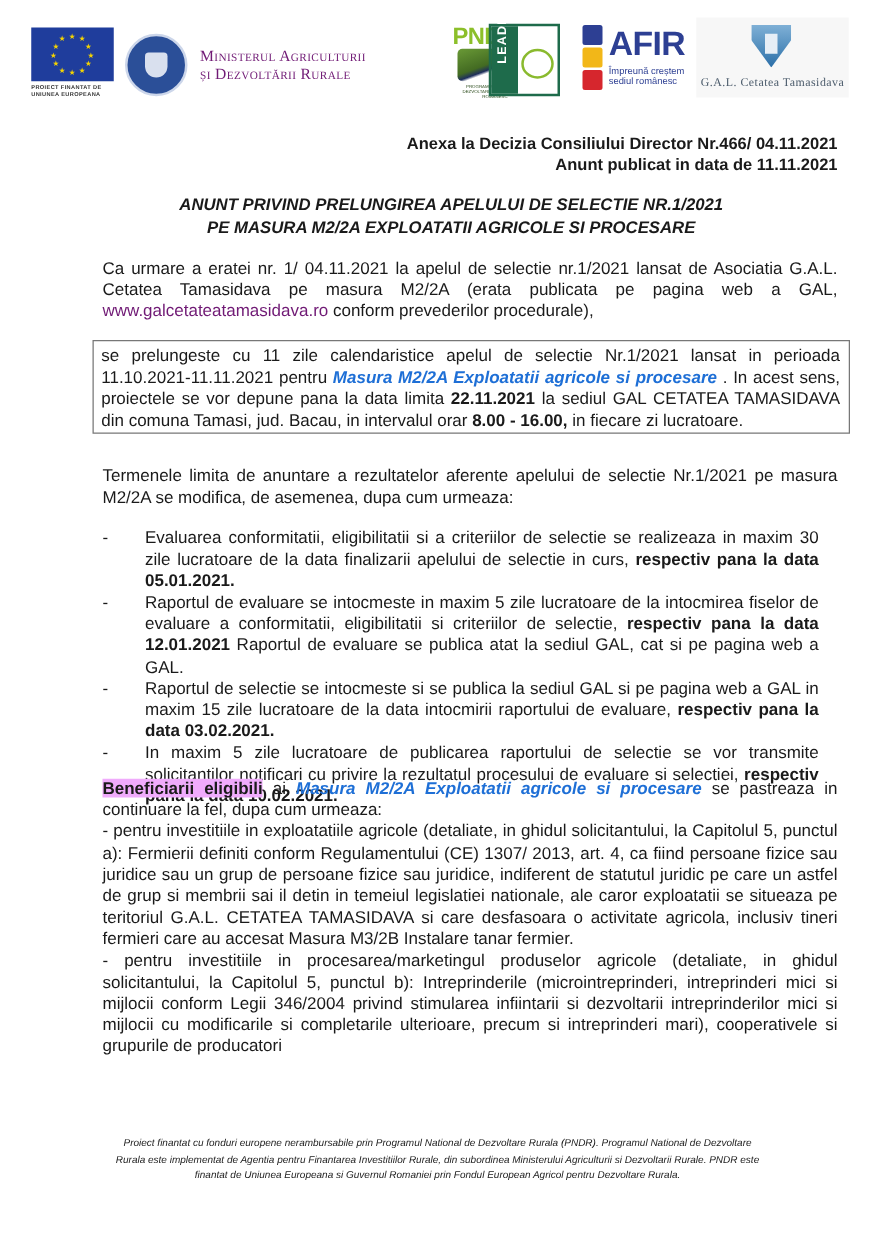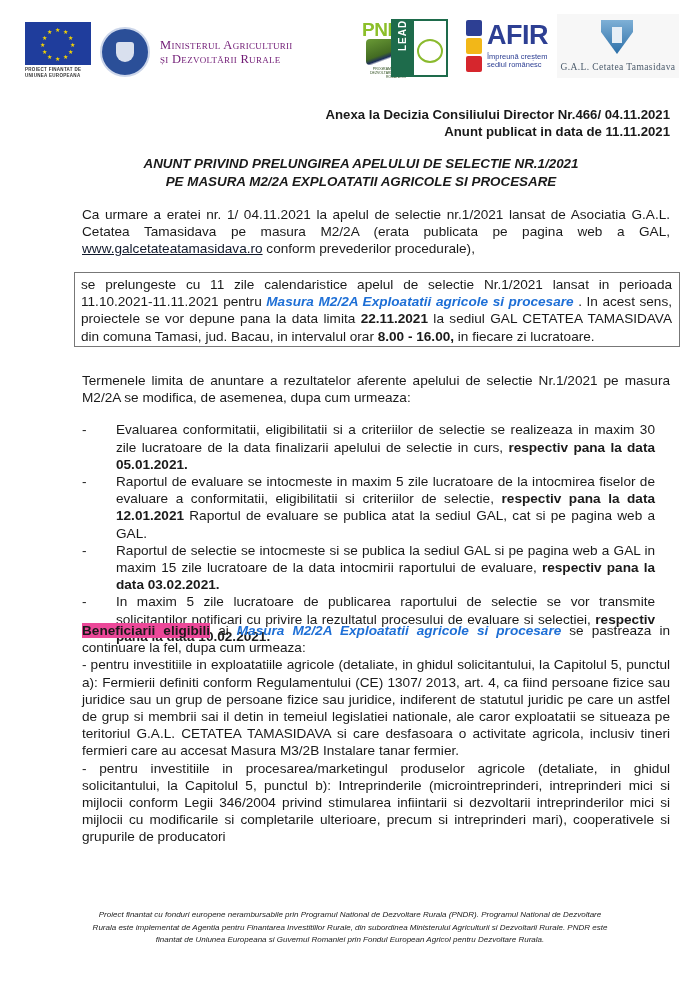--- a/index.html
+++ b/index.html
@@ -37,27 +37,27 @@
   .afir .t { position: absolute; left: 24px; top: 2px; font-size: 27px; font-weight: bold; color: #2d3f93; letter-spacing: -0.5px; }
   .afir .s { position: absolute; left: 24px; top: 35px; font-size: 7.5px; color: #2d3f93; line-height: 8px; }
   
   .gal { left: 557px; top: 14px; width: 122px; height: 64px; background: #f7f7f7; }
   .gal .shield { position: absolute; left: 44px; top: 6px; width: 32px; height: 34px; background: linear-gradient(180deg, #7fb0d6, #2b6fa8); clip-path: polygon(0 0, 100% 0, 100% 35%, 50% 100%, 0 35%); }
   .gal .shield:after { content: ""; position: absolute; left: 11px; top: 7px; width: 10px; height: 16px; background: #e6eef6; }
   .gal .t { position: absolute; left: 0; top: 48px; width: 122px; text-align: center; font-family: "Liberation Serif", serif; font-size: 9.5px; color: #4a5a6a; letter-spacing: 0.4px; }
   .p { position: absolute; font-size: 13.6px; line-height: 17.2px; text-align: justify; text-align-last: left; }
   .ref { position: absolute; right: 26px; text-align: right; font-weight: bold; font-size: 13.2px; line-height: 17.4px; }
   .title { position: absolute; left: 82px; width: 558px; text-align: center; font-weight: bold; font-size: 13.4px; line-height: 18px; font-style: italic; }
-  a.link { color: #0f172a; text-decoration: underline; }
+  a.link { color: #701a75; }
   .measure { color: #1e6fd6; font-weight: bold; font-style: italic; }
   .box { position: absolute; left: 74px; top: 272px; width: 606px; height: 75px; border: 1.5px solid #777; box-sizing: border-box; }
   ul.dash { list-style: none; margin: 15px; padding: 0; }
   ul.dash li { position: relative; padding-left: 58px; text-align: justify; text-align-last: left; }
   ul.dash li:before { content: "-"; position: absolute; left: 24px; }
-  .hl { background: #ec4899; }
+  .hl { background: #f0abfc; }
   .footer { position: absolute; left: 92px; top: 909px; width: 516px; text-align: center; font-style: italic; font-size: 8px; line-height: 12.5px; color: #222; }
 </style>
 </head>
 <body>
 
 <div class="logos">
   <div class="logo eu">
     <div class="flag">
       <span style="left:30px;top:5px">★</span>
         <span style="left:38px;top:7px">★</span>

